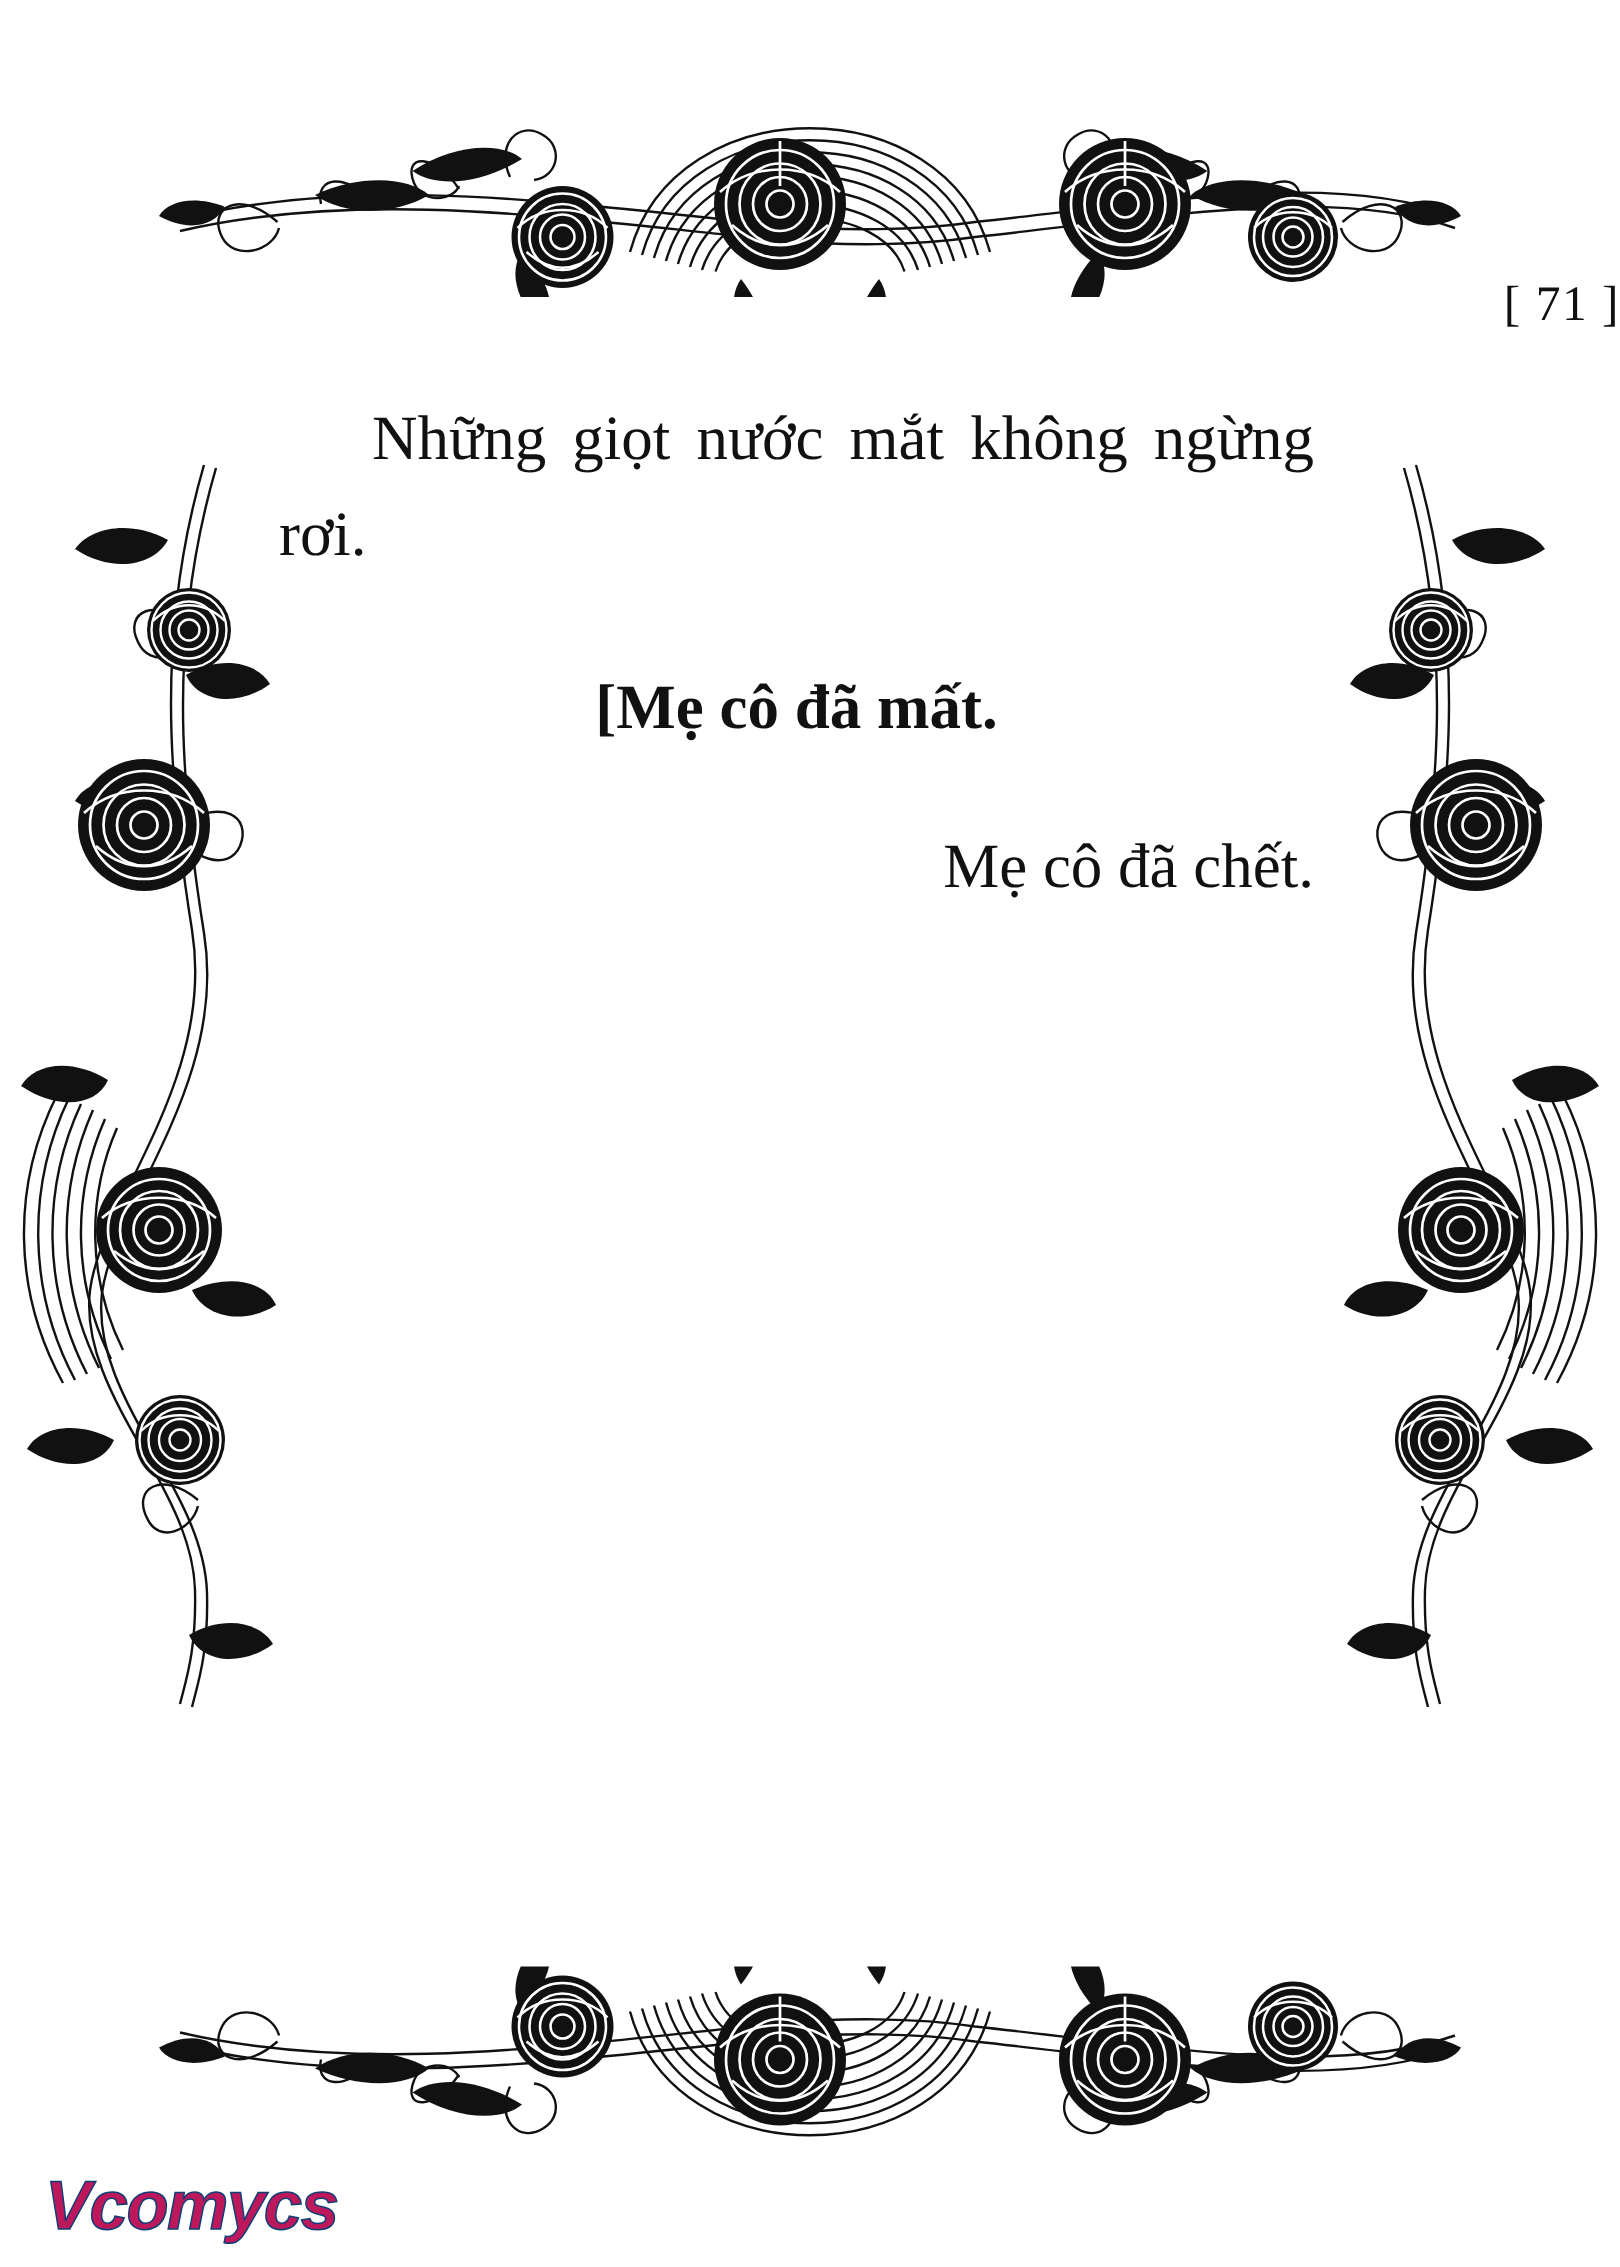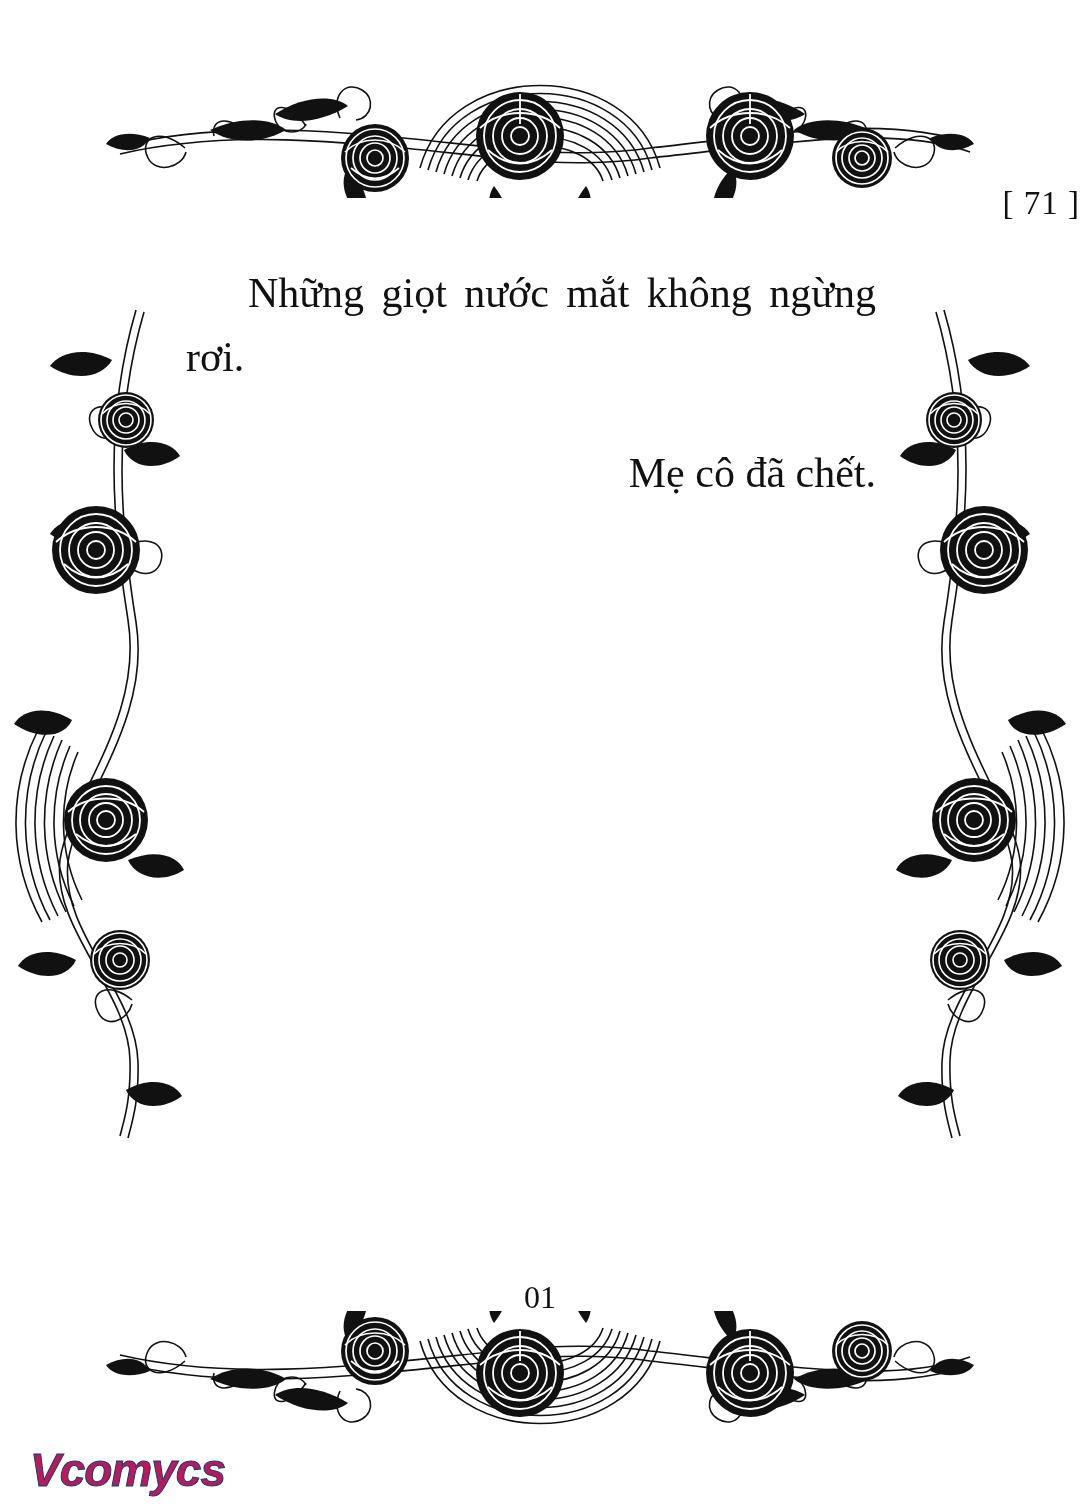--- a/index.html
+++ b/index.html
@@ -355,26 +355,26 @@
           </g>
         </g>
       </g>
     </g>
   </svg>
 
   <div class="content">
     <p class="para">Những giọt nước mắt không ngừng rơi.</p>
 
     <div class="telegram">
+      <div>[Mẹ cô đã mất.</div>
     </div>
 
     <p class="closing">Mẹ cô đã chết.</p>
   </div>
 
-  <div class="page-number-bottom">01</div>
 
   <svg class="orn orn-bottom" viewBox="0 0 900 180">
     <g transform="translate(0,180) scale(1,-1)">
       <g fill="none" stroke="#111" stroke-width="1.6">
         <path d="M330 150 C 360 40 540 40 570 150"></path>
         <path d="M338 152 C 366 50 534 50 562 152"></path>
         <path d="M346 154 C 372 60 528 60 554 154"></path>
         <path d="M354 156 C 378 70 522 70 546 156"></path>
         <path d="M362 158 C 384 80 516 80 538 158"></path>
         <path d="M370 160 C 390 92 510 92 530 160"></path>

